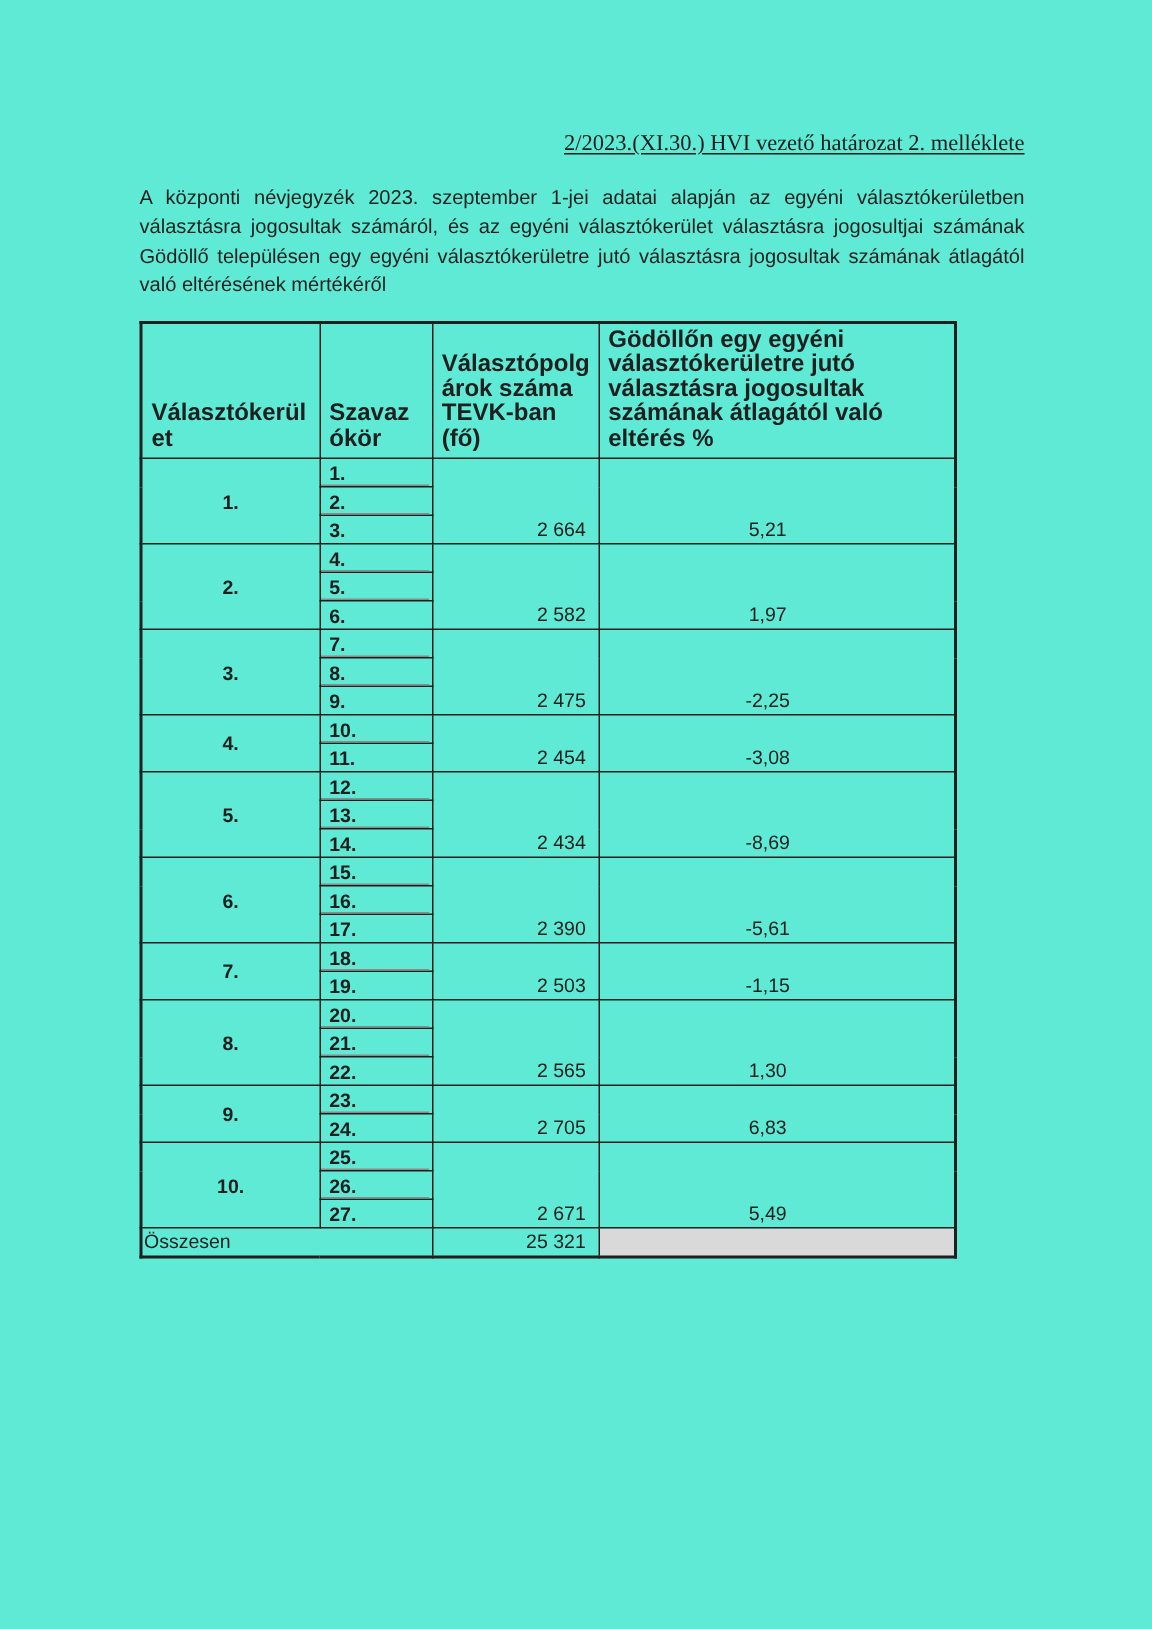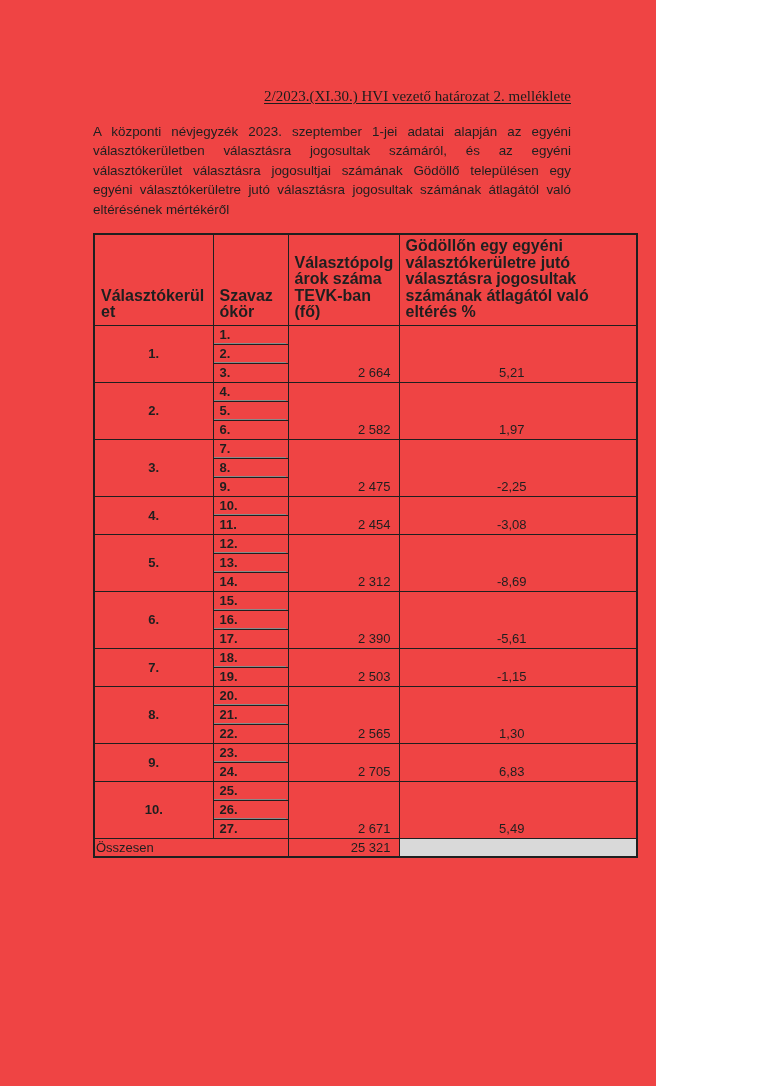--- a/index.html
+++ b/index.html
@@ -1,20 +1,20 @@
 <!DOCTYPE html>
 <html><head>
 <meta charset="utf-8">
 <style>
   html,body { margin:0; padding:0; background:#ffffff; }
   .page {
     position: relative;
-    width: 656px;
+    width: 768px;
     height: 1086px;
-    background: #ef4444;
+    background: #5eead4;
     box-sizing: border-box;
     padding: 88px 85px 0 93px;
     font-family: "Liberation Sans", sans-serif;
     color: #1f1f1f;
     overflow: hidden;
   }
   .doc-title {
     margin: 0;
     font-family: "Liberation Serif", serif;
     font-size: 15px;
@@ -163,21 +163,21 @@
           <td class="c-precinct">10.</td>
           <td class="c-voters" rowspan="2">2 454</td>
           <td class="c-dev" rowspan="2">-3,08</td>
         </tr>
         <tr>
           <td class="c-precinct last">11.</td>
         </tr>
         <tr class="group-first">
           <td class="c-district" rowspan="3">5.</td>
           <td class="c-precinct">12.</td>
-          <td class="c-voters" rowspan="3">2 312</td>
+          <td class="c-voters" rowspan="3">2 434</td>
           <td class="c-dev" rowspan="3">-8,69</td>
         </tr>
         <tr>
           <td class="c-precinct">13.</td>
         </tr>
         <tr>
           <td class="c-precinct last">14.</td>
         </tr>
         <tr class="group-first">
           <td class="c-district" rowspan="3">6.</td>

